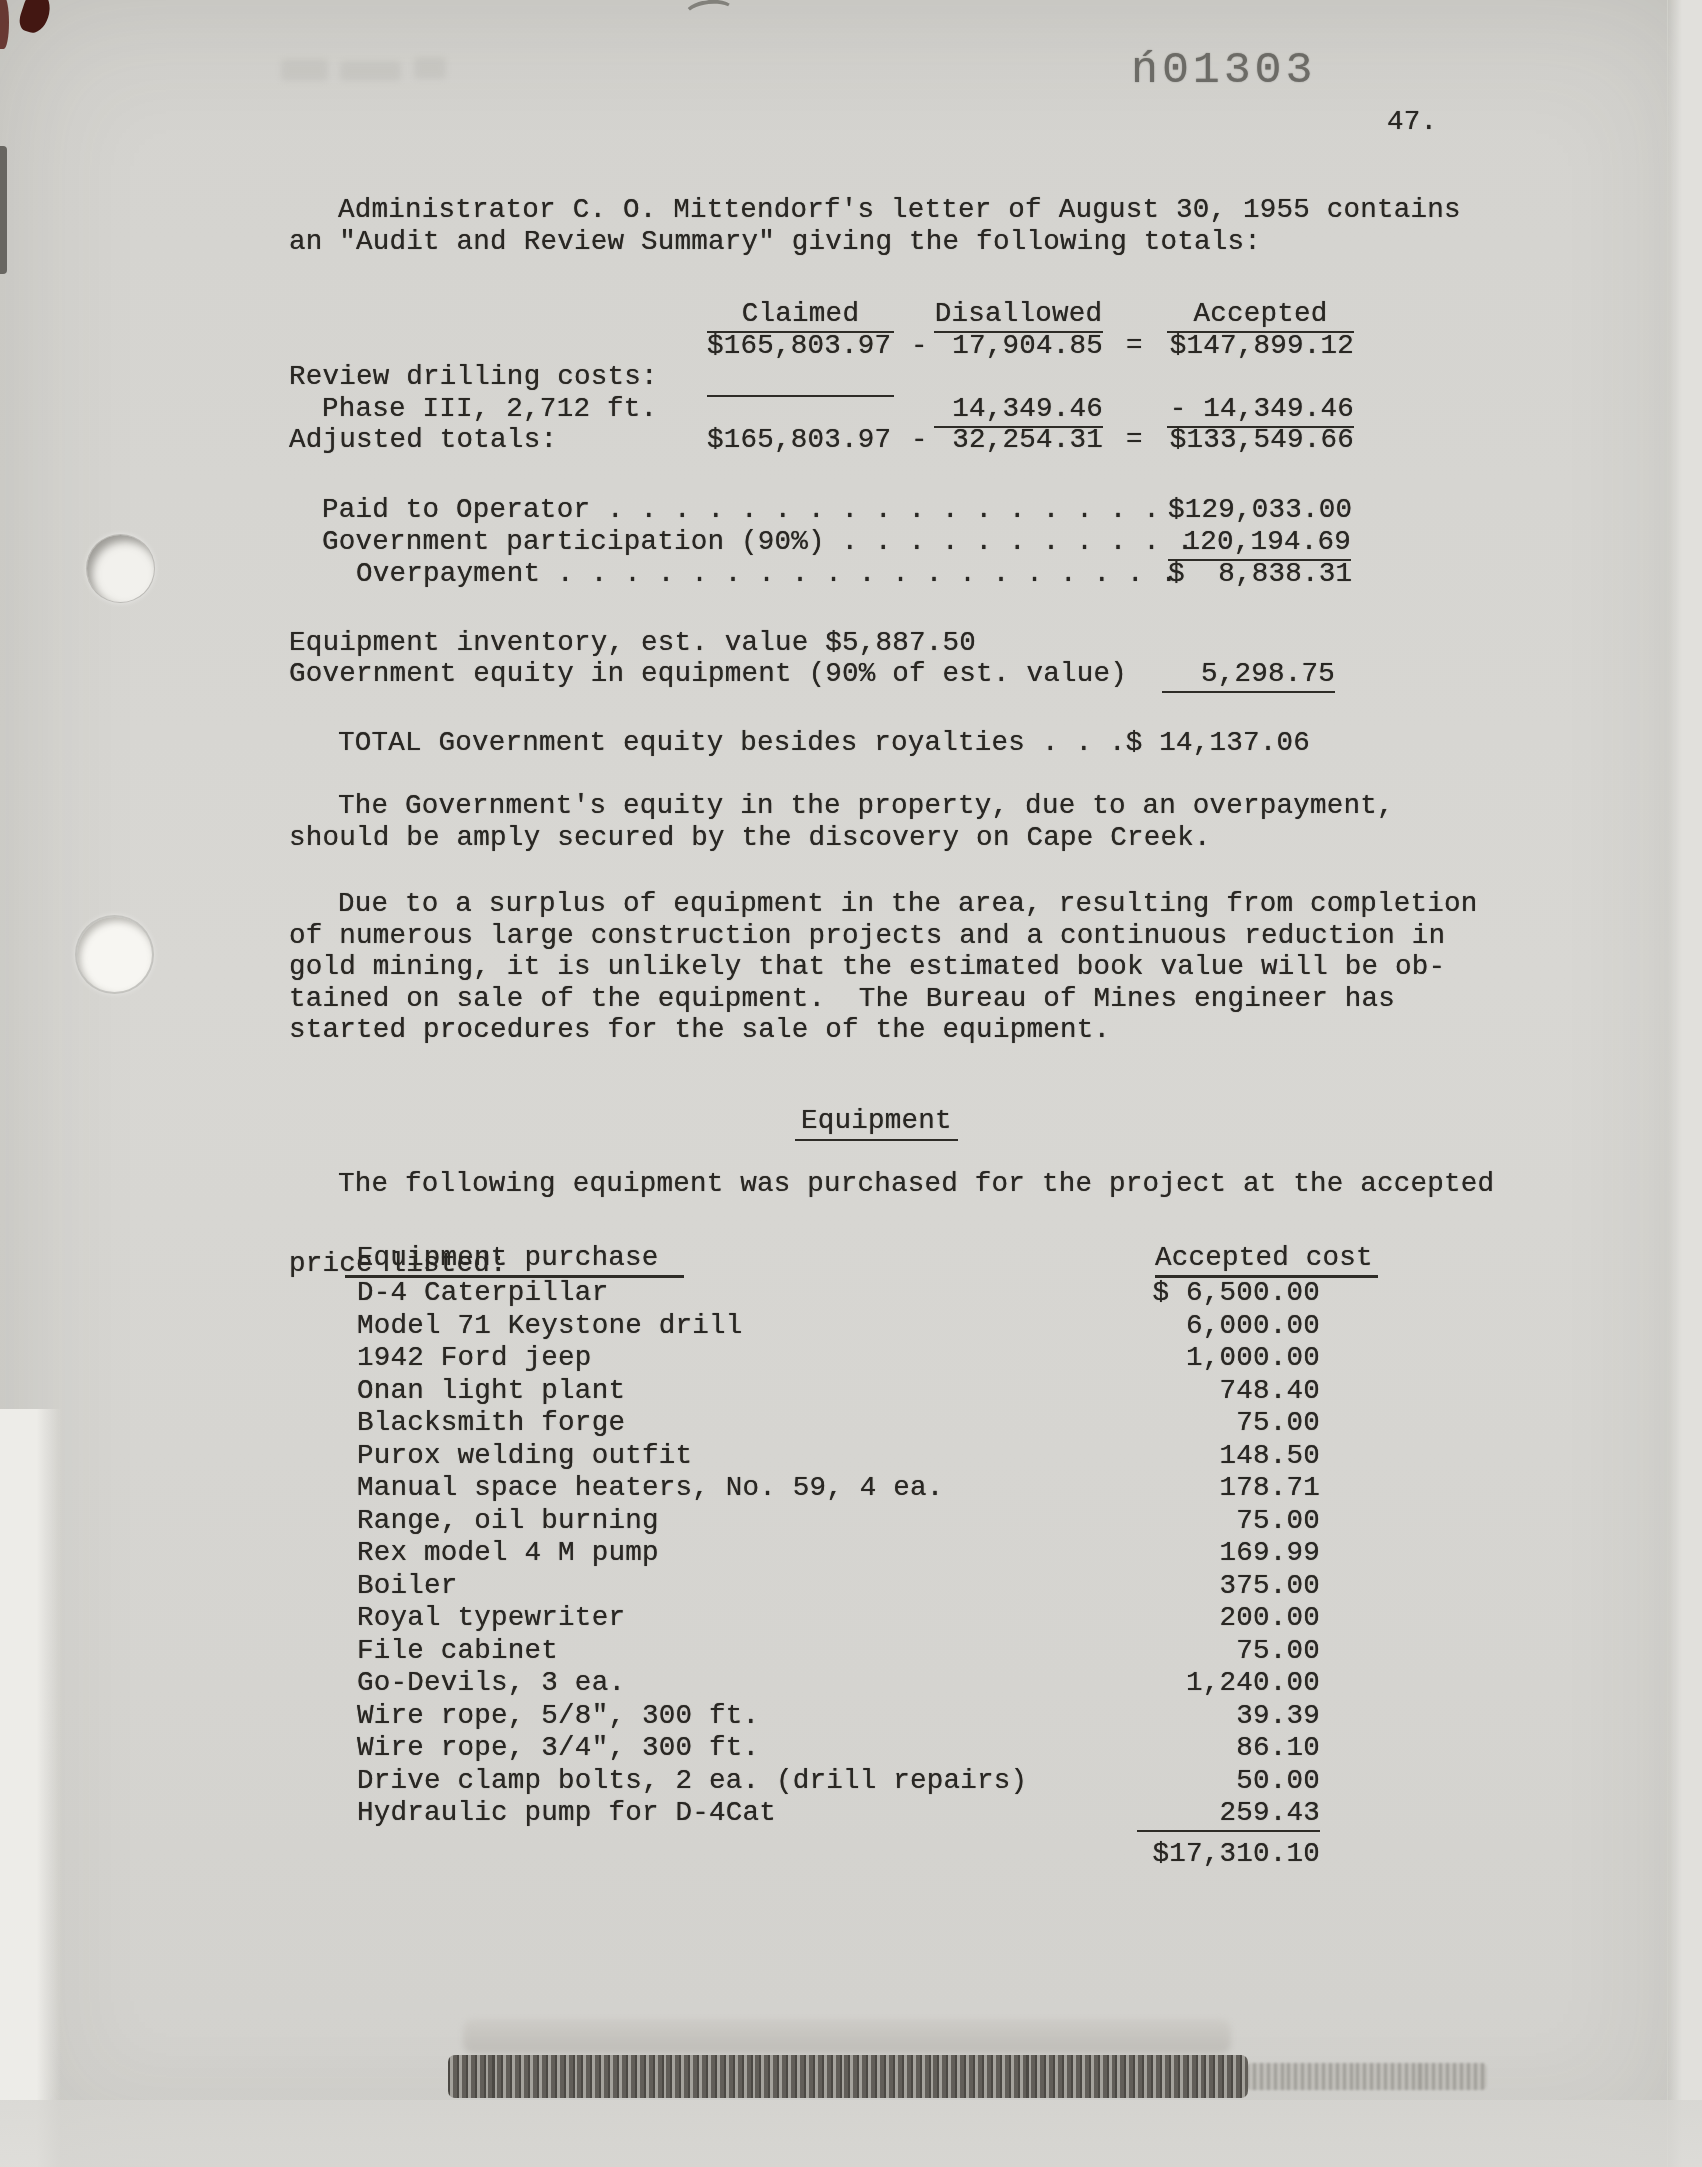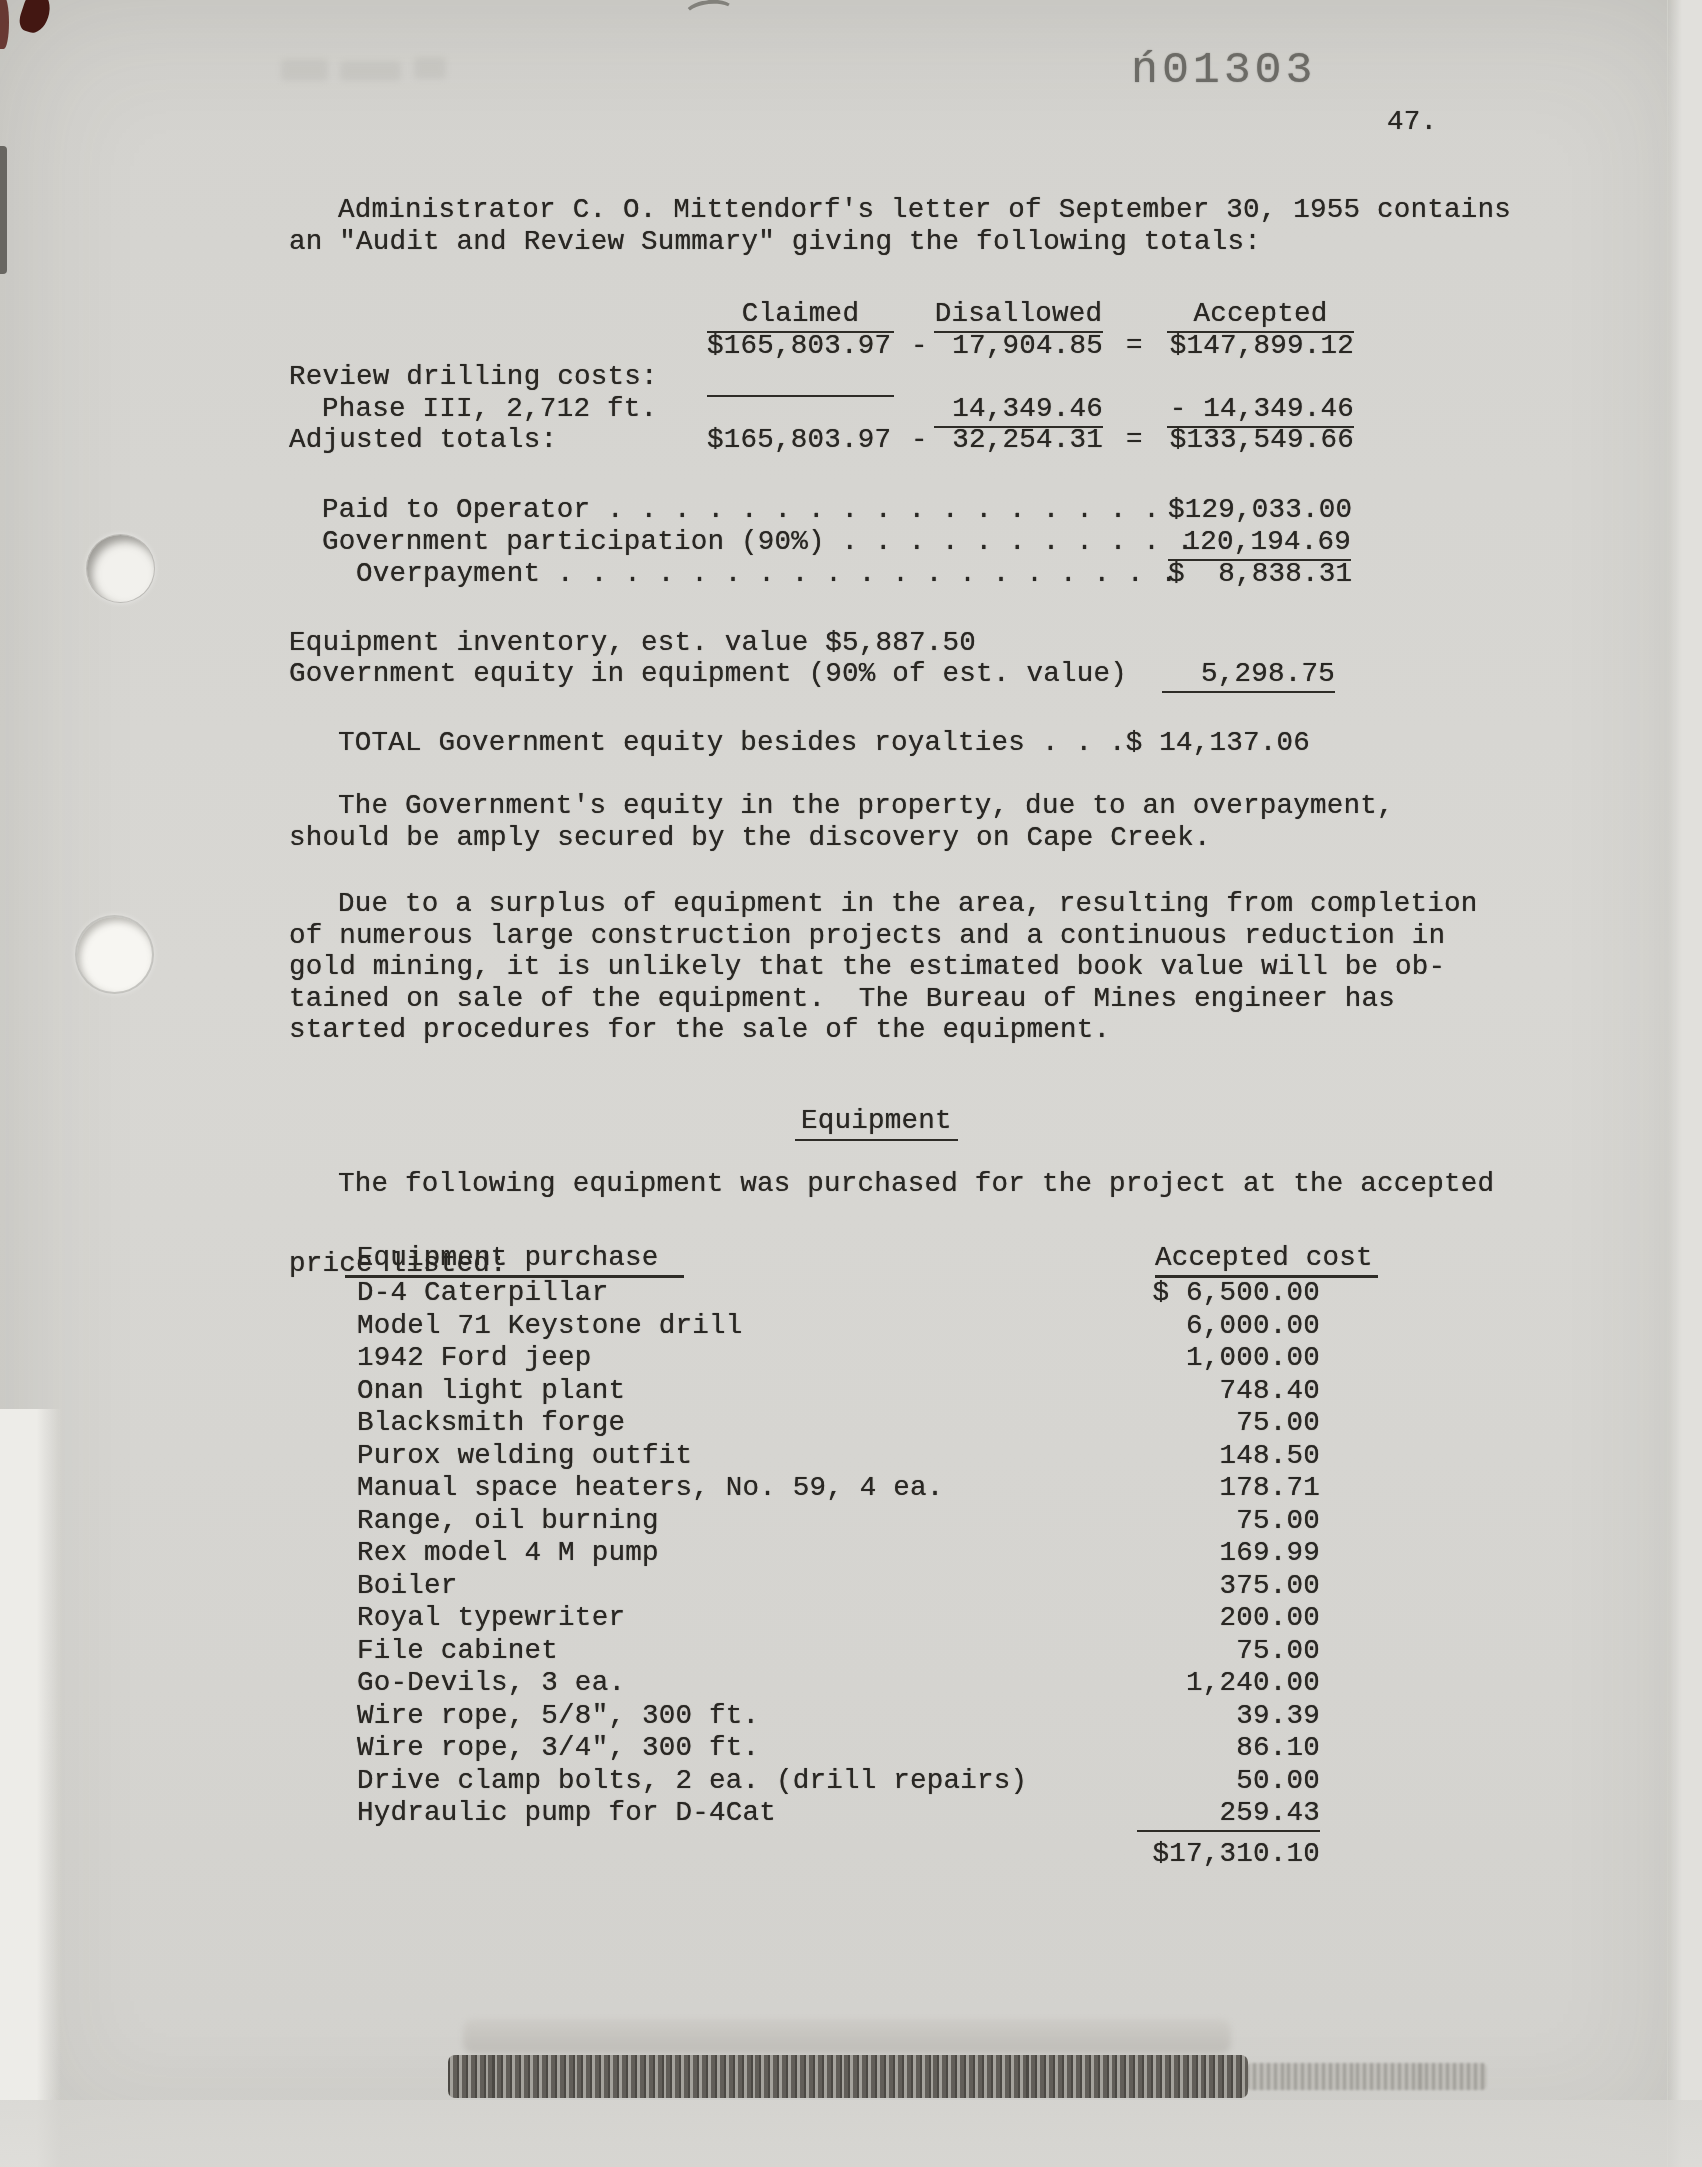--- a/index.html
+++ b/index.html
@@ -84,21 +84,21 @@
   <div class="art leftwhite"></div>
   <div class="art rightstrip"></div>
   <div class="art smudge"></div>
   <div class="art band"></div>
   <div class="art bandext"></div>
   <div class="art botlight"></div>
 
   <div class="stamp">ń01303</div>
   <div class="pageno">47.</div>
 
-  <div class="t" style="left:338px;top:194px;">Administrator C. O. Mittendorf's letter of September 30, 1955 contains</div>
+  <div class="t" style="left:338px;top:194px;">Administrator C. O. Mittendorf's letter of August 30, 1955 contains</div>
   <div class="t" style="left:289px;top:226px;">an "Audit and Review Summary" giving the following totals:</div>
 
   <div class="row" style="top:298px;">
     <span class="c-clh u">Claimed</span>
     <span class="c-dih u">Disallowed</span>
     <span class="c-ach u">Accepted</span>
   </div>
   <div class="row" style="top:330px;">
     <span class="c-cl">$165,803.97</span>
     <span class="c-op1">-</span>

